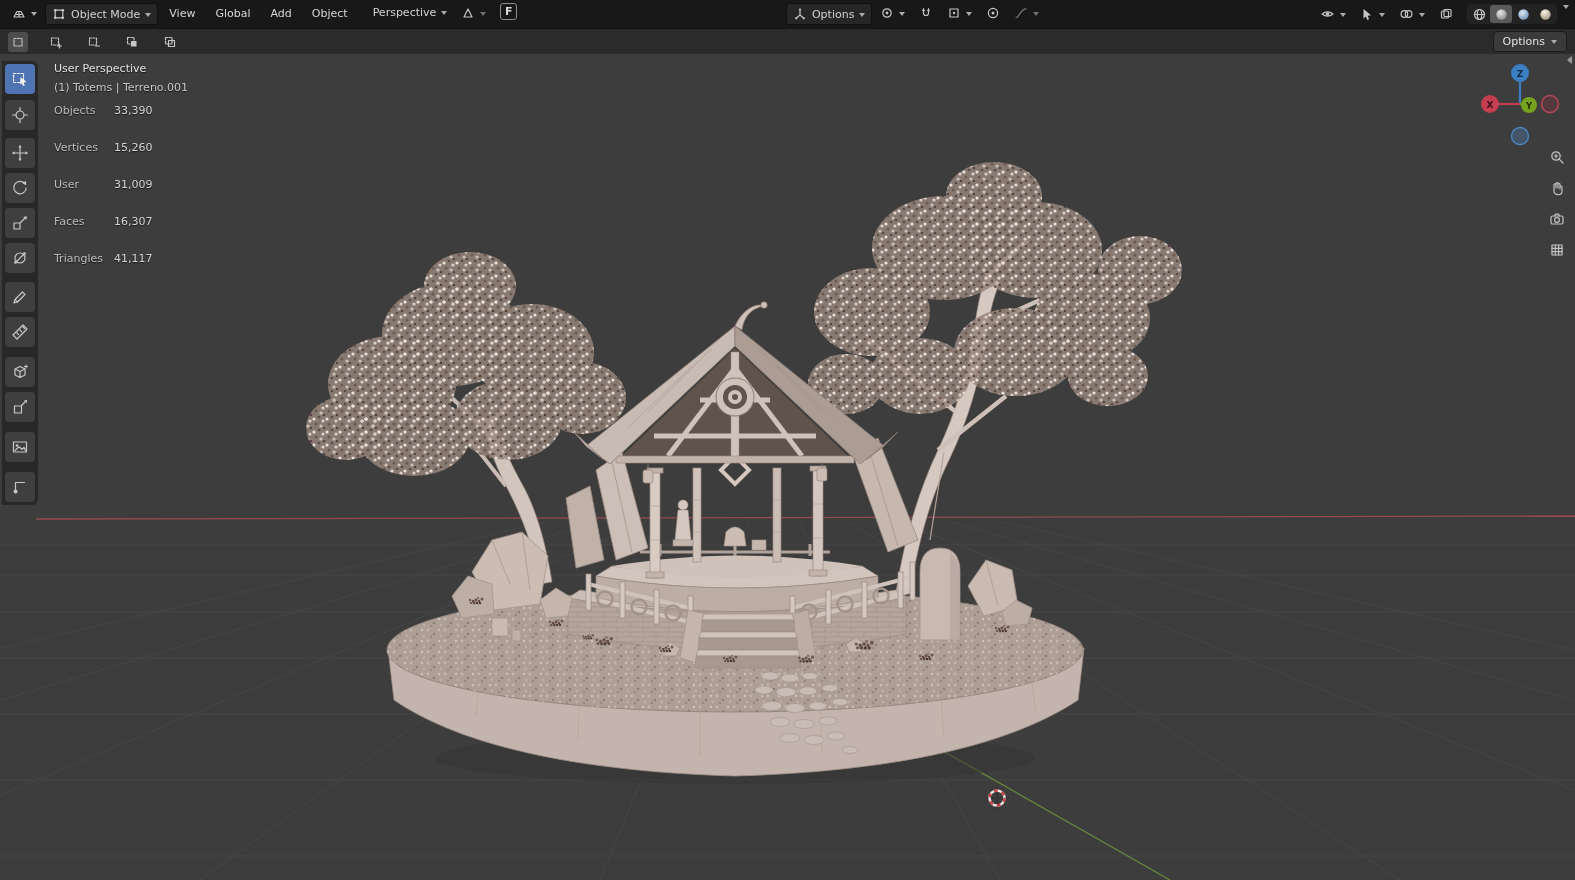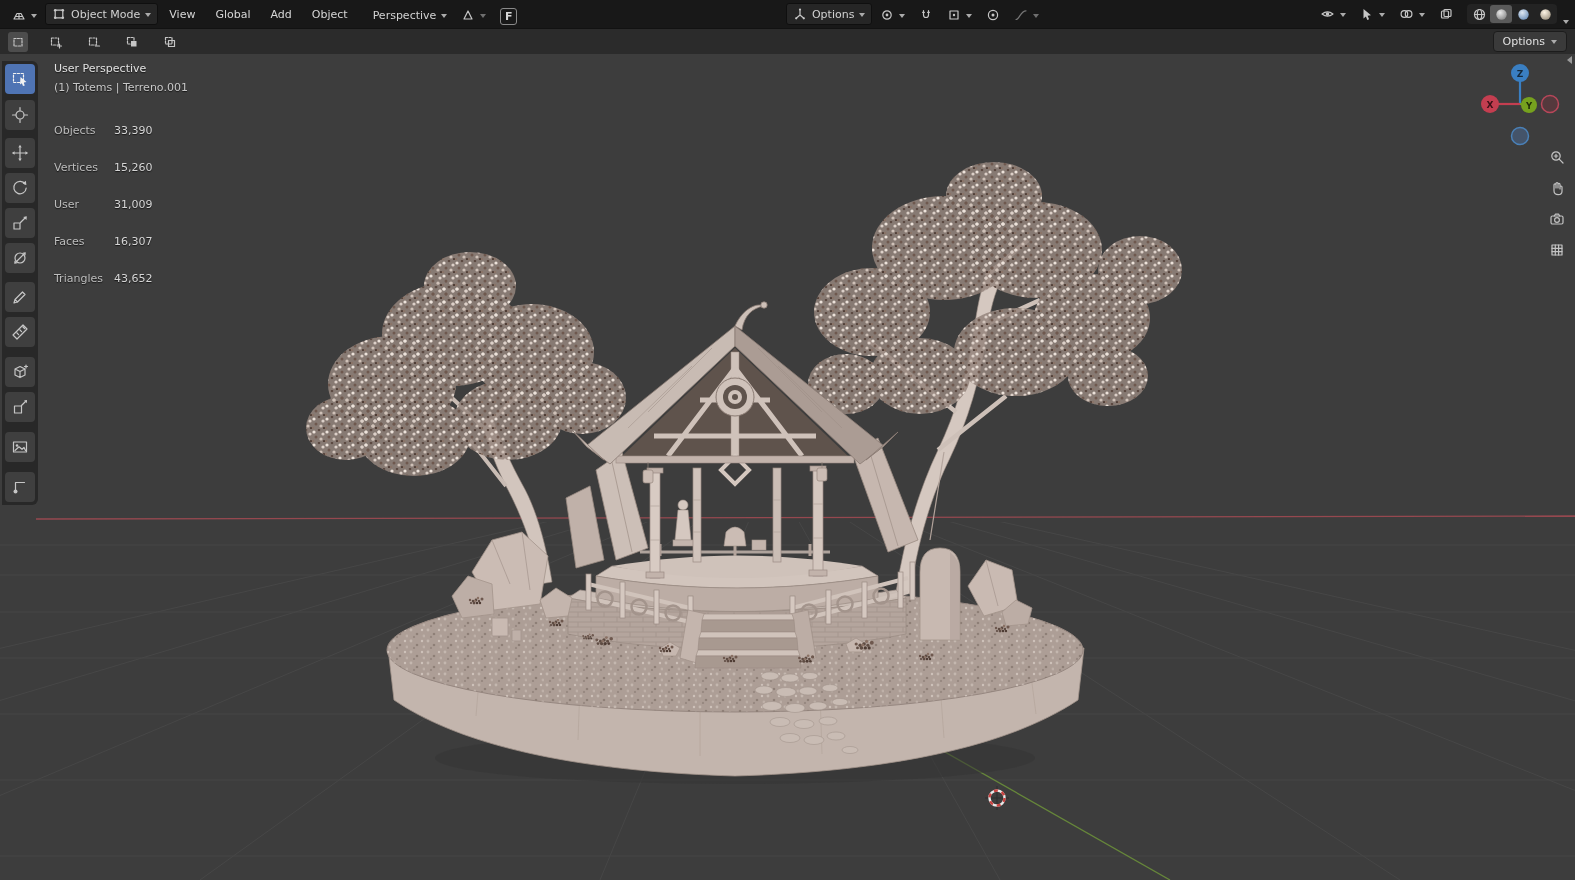--- a/index.html
+++ b/index.html
@@ -3,21 +3,21 @@
 <meta charset="utf-8">
 <style>
 *{margin:0;padding:0;box-sizing:border-box}
 html,body{width:1575px;height:880px;overflow:hidden;background:#3d3d3d;
   font-family:"DejaVu Sans",sans-serif;font-size:11px;color:#d2d2d2}
 .app{position:relative;width:1575px;height:880px;overflow:hidden}
 
 
 .topbar{position:absolute;top:0;left:0;right:0;height:28px;background:#181818;
   display:flex;align-items:center;padding:0 6px;z-index:40}
-.hgroup{display:flex;align-items:flex-end;gap:2px}
+.hgroup{display:flex;align-items:flex-start;gap:2px}
 .menu-item{padding:4px 9px;border-radius:3px;color:#d6d6d6}
 .dd{display:flex;align-items:center;gap:5px;padding:3px 6px;border-radius:3px}
 .dd.box{background:#262626;border:1px solid #0f0f0f}
 .caret{width:0;height:0;border-left:3.5px solid transparent;border-right:3.5px solid transparent;border-top:4px solid #ababab;margin-top:1px}
 .caret.dim{border-top-color:#6f6f6f}
 .fbadge{border:1px solid #8a8a8a;border-radius:3px;color:#d8d8d8;font-weight:bold;
   width:17px;height:17px;display:flex;align-items:center;justify-content:center;margin-left:6px}
 .seg{display:flex;align-items:center;background:#232323;border-radius:4px;padding:1px;margin-left:6px}
 .seg .slot{width:22px;height:18px;display:flex;align-items:center;justify-content:center;border-radius:3px}
 .seg .slot.active{background:#5a5a5a}
@@ -43,21 +43,21 @@
 .left-tools{position:absolute;top:7px;left:2px;display:flex;flex-direction:column;gap:5px;
   background:rgba(38,38,38,.92);padding:3px;border-radius:0 6px 6px 0}
 .tool-btn{width:30px;height:30px;border-radius:4px;background:#3f3f3f;
   display:flex;align-items:center;justify-content:center}
 .tool-btn.active{background:#4f74b4}
 .tool-btn.active .s{stroke:#f2f2f2}.tool-btn.active .f{fill:#f2f2f2}
 
 
 .overlay{position:absolute;left:54px;top:8px;text-shadow:0 1px 1px rgba(0,0,0,.65);pointer-events:none}
 .overlay .vname{color:#e2e2e2;margin-bottom:6px}
-.overlay .sname{color:#c8c8c8;margin-bottom:30px}
+.overlay .sname{color:#c8c8c8;margin-bottom:10px}
 .stats{display:grid;grid-template-columns:60px auto;row-gap:24px}
 .stats .lbl{color:#bdbdbd}.stats .val{color:#d6d6d6}
 
 
 .nav-gizmo{position:absolute;left:1476px;top:6px;width:88px;height:88px}
 .side-controls{position:absolute;right:5px;top:90px;display:flex;flex-direction:column;gap:5px}
 .side-btn{width:26px;height:26px;border-radius:13px;display:flex;align-items:center;justify-content:center}
 .side-btn svg .s{stroke:#c3c3c3}
 </style>
 </head>
@@ -610,21 +610,21 @@
       <div class="stats">
         <span class="lbl">Objects</span>
         <span class="val">33,390</span>
         <span class="lbl">Vertices</span>
         <span class="val">15,260</span>
         <span class="lbl">User</span>
         <span class="val">31,009</span>
         <span class="lbl">Faces</span>
         <span class="val">16,307</span>
         <span class="lbl">Triangles</span>
-        <span class="val">43,652</span>
+        <span class="val">41,117</span>
       </div>
     </div>
 
     <svg class="nav-gizmo" viewBox="0 0 88 88">
       <line x1="44" y1="44" x2="44" y2="15" stroke="#3a7fc2" stroke-width="2.2"></line>
       <line x1="44" y1="44" x2="16" y2="44" stroke="#c43e50" stroke-width="2.2"></line>
       <line x1="44" y1="44" x2="52" y2="45" stroke="#76a11e" stroke-width="2.2"></line>
       <g>
         <circle cx="44" cy="13" r="9" fill="#3a7fc2"></circle>
         <text x="44" y="16.5" font-size="9" font-weight="bold" fill="#14293c" text-anchor="middle">Z</text>

